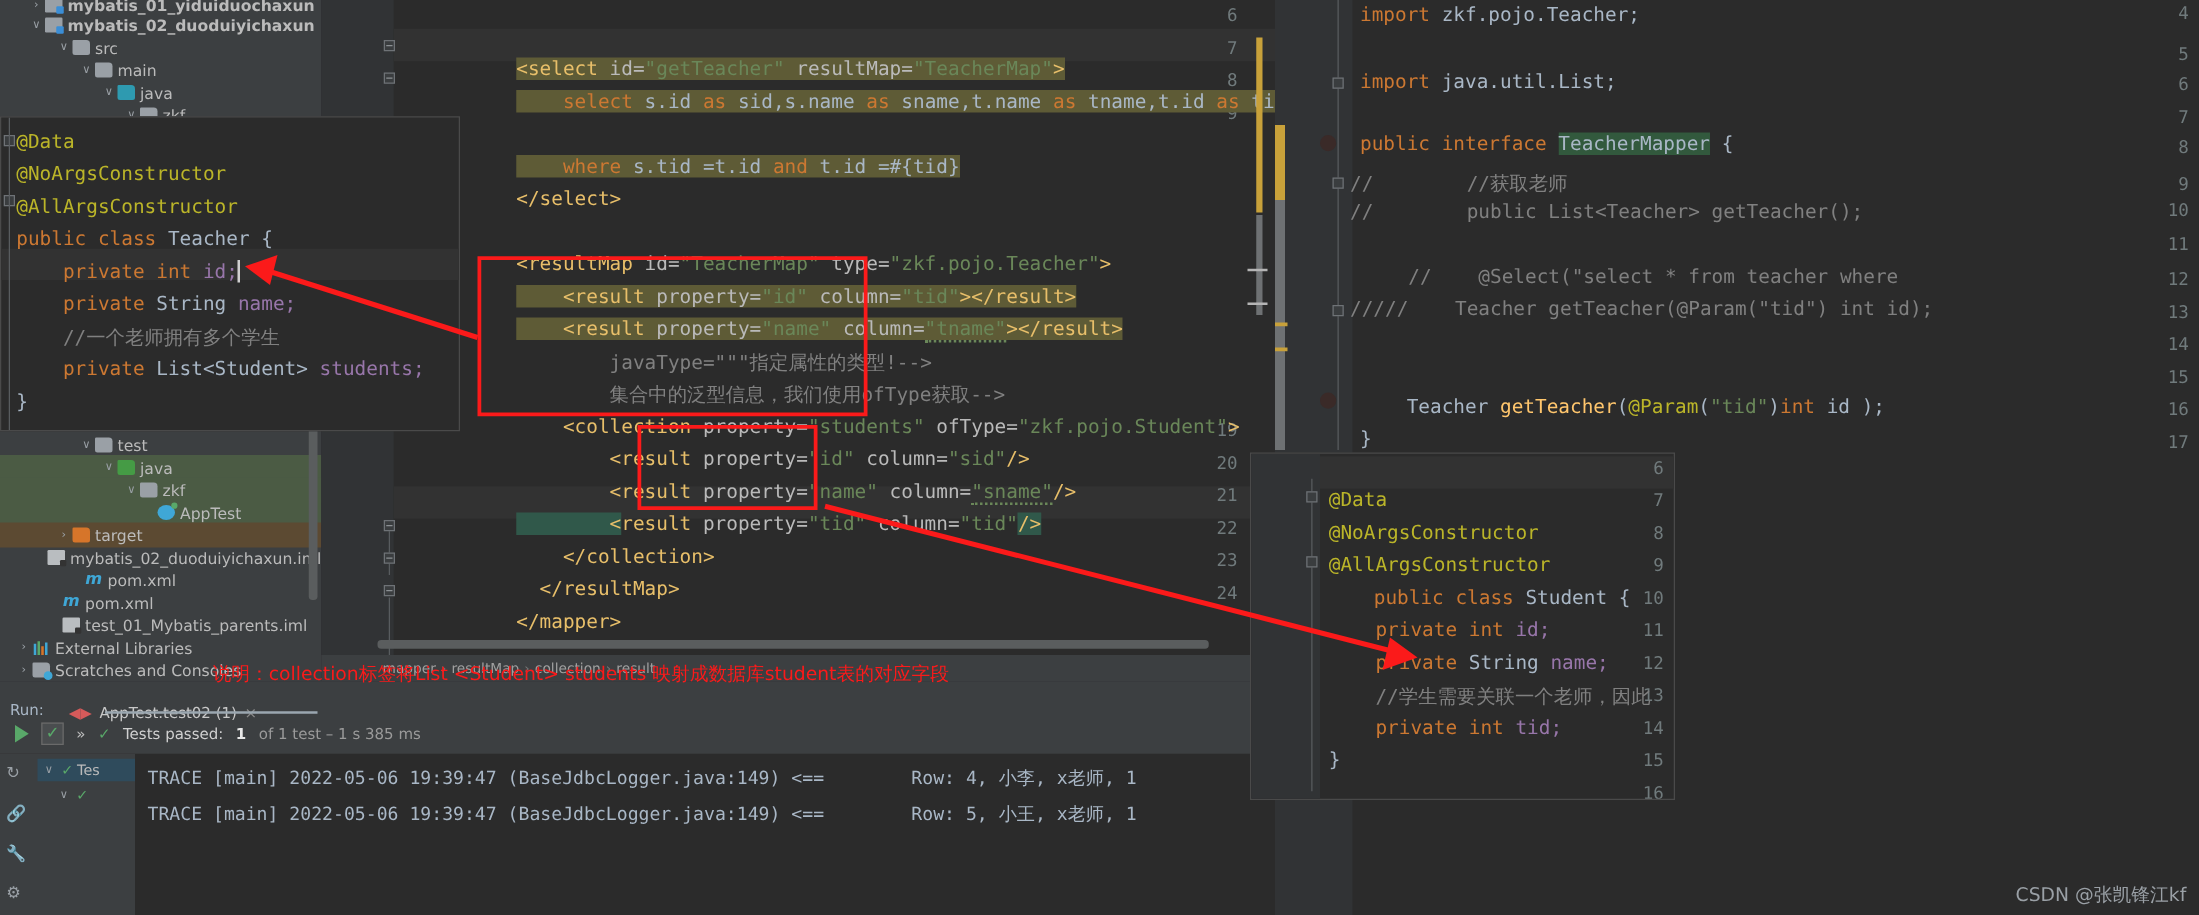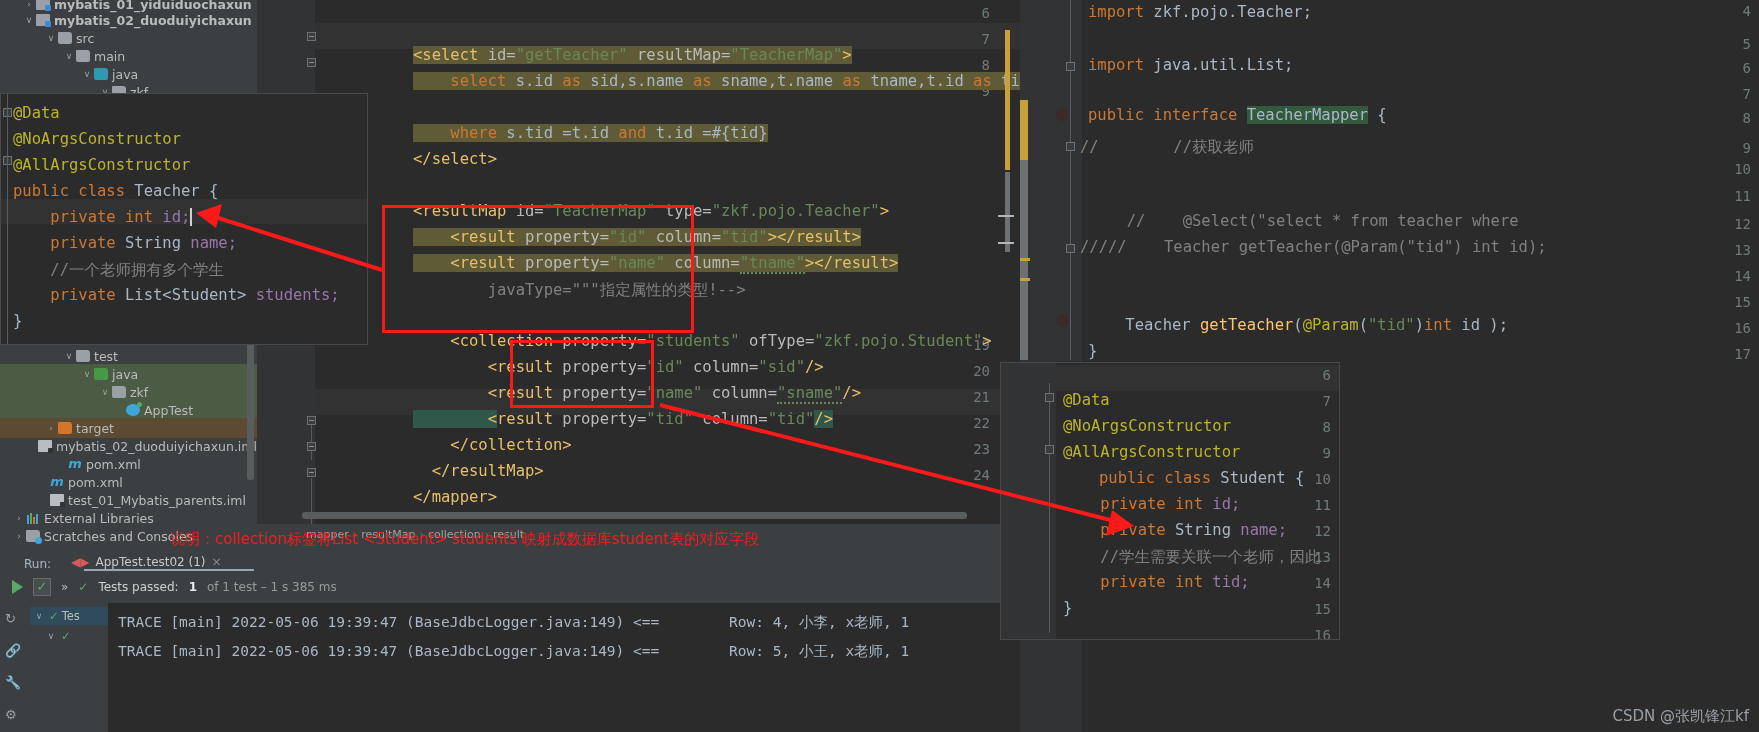--- a/index.html
+++ b/index.html
@@ -172,22 +172,22 @@
   .s-line { position:absolute; left:62px; font-family:"DejaVu Sans Mono", monospace;
             font-size:15.5px; white-space:pre; }
   .s-cur { position:absolute; left:55px; right:0; height:26px; background:#323232;}
 
   
   .run-panel {
     position: absolute; left: 0; top: 545px; width: 1020px; height: 187px;
     background: #3c3f41;
   }
   .run-header {
-    position:absolute; left:0; top:0; width:100%; height:26px;
-    display:flex; align-items:flex-end; color:#bbb; font-size:12px;margin-left:16px;
+    position:absolute; left:0; top:16px; width:100%; height:26px;
+    display:flex; align-items:flex-start; color:#bbb; font-size:12px;
   }
   .run-label { margin-left:8px; color:#a9b7c6; }
   .run-tab {
     margin-left:14px; display:flex; align-items:center; gap:6px;
     padding: 2px 6px; color:#c8c8c8;
   }
   .run-tab-underline {
     position:absolute; left:84px; top:24px; width:170px; height:2px; background:#9aa7b0;
   }
   .run-toolbar {
@@ -288,20 +288,23 @@
       <span class="tag">&lt;resultMap</span> <span class="attr">id=</span><span class="str">"TeacherMap"</span> <span class="attr">type=</span><span class="str">"zkf.pojo.Teacher"</span><span class="tag">&gt;</span>
     </div>
     <div class="xml-line" style="top:210px;left:100px;">
       <span class="sel-hl">    <span class="tag">&lt;result</span> <span class="attr">property=</span><span class="str">"id"</span> <span class="attr">column=</span><span class="str">"tid"</span><span class="tag">&gt;&lt;/result&gt;</span></span>
     </div>
     <div class="xml-line" style="top:236px;left:100px;">
       <span class="sel-hl">    <span class="tag">&lt;result</span> <span class="attr">property=</span><span class="str">"name"</span> <span class="attr">column=</span><span class="str wavy">"tname"</span><span class="tag">&gt;&lt;/result&gt;</span></span>
     </div>
     <div class="xml-line" style="top:262px;left:100px;">
       <span class="cmt">        javaType="""指定属性的类型!--&gt;</span>
+    </div>
+    <div class="xml-line" style="top:288px;left:100px;">
+      <span class="cmt">        集合中的泛型信息，我们使用ofType获取--&gt;</span>
     </div>
     <div class="xml-line" style="top:314px;left:100px;">
       <span class="tag">    &lt;collection</span> <span class="attr">property=</span><span class="str">"students"</span> <span class="attr">ofType=</span><span class="str">"zkf.pojo.Student"</span><span class="tag">&gt;</span>
     </div>
     <div class="xml-line" style="top:340px;left:100px;">
       <span class="tag">        &lt;result</span> <span class="attr">property=</span><span class="str">"id"</span> <span class="attr">column=</span><span class="str">"sid"</span><span class="tag">/&gt;</span>
     </div>
     <div class="xml-line" style="top:366px;left:100px;">
       <span class="tag">        &lt;result</span> <span class="attr">property=</span><span class="str">"name"</span> <span class="attr">column=</span><span class="str wavy">"sname"</span><span class="tag">/&gt;</span>
     </div>
@@ -485,20 +488,21 @@
     <div style="position:absolute;left:36px;top:314px;width:13px;height:13px;background:#3a2a28;border-radius:50%;"></div>
 
     <div style="position:absolute;left:46px;top:62px;width:9px;height:9px;border:1px solid #6e7276;background:#3a3d3f;"></div>
     <div style="position:absolute;left:46px;top:142px;width:9px;height:9px;border:1px solid #6e7276;background:#3a3d3f;"></div>
     <div style="position:absolute;left:46px;top:244px;width:9px;height:9px;border:1px solid #6e7276;background:#3a3d3f;"></div>
 
     <div class="r-line" style="top:3px;"><span class="kw">import</span> <span class="txt">zkf.pojo.Teacher;</span></div>
     <div class="r-line" style="top:56px;"><span class="kw">import</span> <span class="txt">java.util.List;</span></div>
     <div class="r-line" style="top:106px;"><span class="kw">public interface</span> <span class="hl-green txt">TeacherMapper</span> <span class="punc">{</span></div>
     <div class="r-line" style="top:137px;left:60px;"><span class="cmt">//        //获取老师</span></div>
+    <div class="r-line" style="top:160px;left:60px;"><span class="cmt">//        public List&lt;Teacher&gt; getTeacher();</span></div>
     <div class="r-line" style="top:212px;left:60px;"><span class="cmt">     //    @Select("select * from teacher where</span></div>
     <div class="r-line" style="top:238px;left:60px;"><span class="cmt">/////    Teacher getTeacher(@Param("tid") int id);</span></div>
     <div class="r-line" style="top:316px;left:68px;"><span class="txt">    Teacher </span><span style="color:#ffc66d;">getTeacher</span><span class="txt">(</span><span class="ann">@Param</span><span class="txt">(</span><span class="str">"tid"</span><span class="txt">)</span><span class="kw">int</span><span class="txt"> id );</span></div>
     <div class="r-line" style="top:342px;left:68px;"><span class="punc">}</span></div>
 
     <div class="scroll-orange" style="left:0px;top:100px;height:62px;width:8px;"></div>
     <div class="scroll-grey" style="left:0px;top:160px;height:200px;width:8px;"></div>
     <div style="position:absolute;left:0;top:258px;width:10px;height:3px;background:#c8a13a;"></div>
     <div style="position:absolute;left:0;top:278px;width:10px;height:3px;background:#c8a13a;"></div>
   </div>

